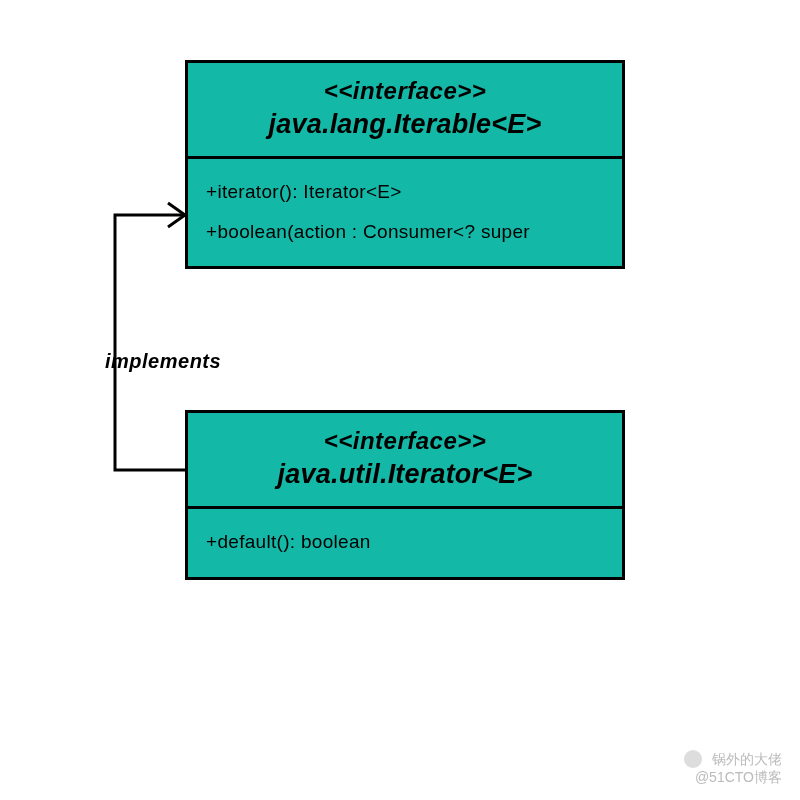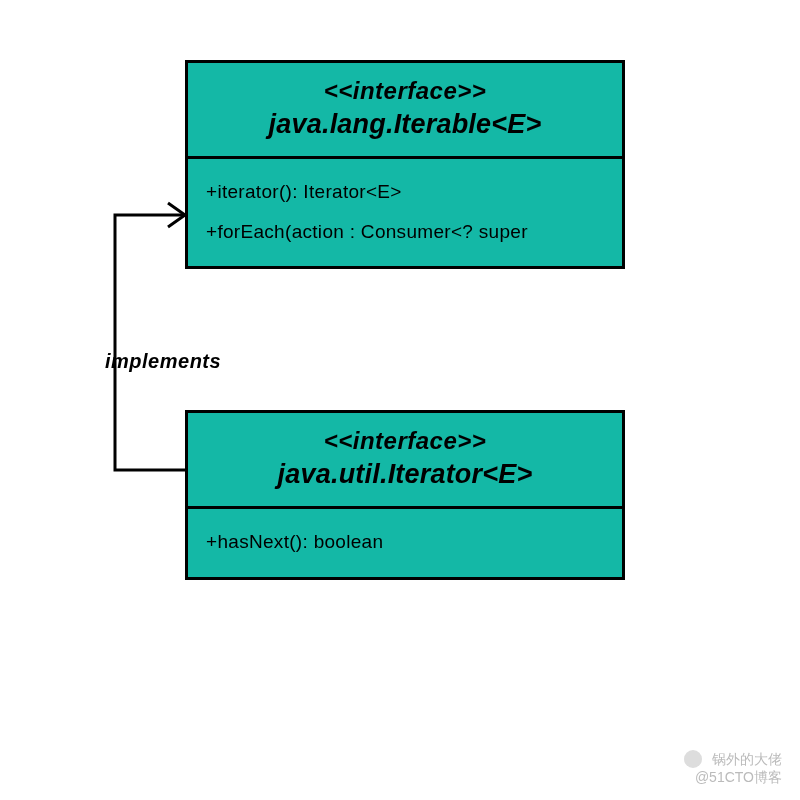--- a/index.html
+++ b/index.html
@@ -105,35 +105,35 @@
   <div class="uml-box" style="left:185px; top:60px; width:440px;">
     <div class="uml-header">
       <div class="stereotype">&lt;&lt;interface&gt;&gt;</div>
       <div class="classname">java.lang.Iterable&lt;E&gt;</div>
     </div>
     <div class="uml-body">
       <div class="method-line">
         <span>+</span><span class="bold">iterator</span><span>(): Iterator&lt;E&gt;</span>
       </div>
       <div class="method-line" style="margin-top:14px;">
-        <span>+</span><span class="bold">forEach</span><span>(action : Consumer&lt;? super</span>
+        <span>+</span><span class="bold">boolean</span><span>(action : Consumer&lt;? super</span>
       </div>
     </div>
   </div>
 
   <div class="implements-label" style="left:105px; top:350px;">implements</div>
 
   <div class="uml-box" style="left:185px; top:410px; width:440px;">
     <div class="uml-header">
       <div class="stereotype">&lt;&lt;interface&gt;&gt;</div>
       <div class="classname">java.util.Iterator&lt;E&gt;</div>
     </div>
     <div class="uml-body">
       <div class="method-line">
-        <span>+</span><span class="bold">hasNext</span><span>(): boolean</span>
+        <span>+</span><span class="bold">default</span><span>(): boolean</span>
       </div>
     </div>
   </div>
 
   <svg class="connector" width="800" height="800">
 
     <path d="M 185 470 L 115 470 L 115 215 L 185 215" stroke="#000" stroke-width="3" fill="none"></path>
 
     <path d="M 168 203 L 185 215 L 168 227" stroke="#000" stroke-width="3" fill="none"></path>
   </svg>

